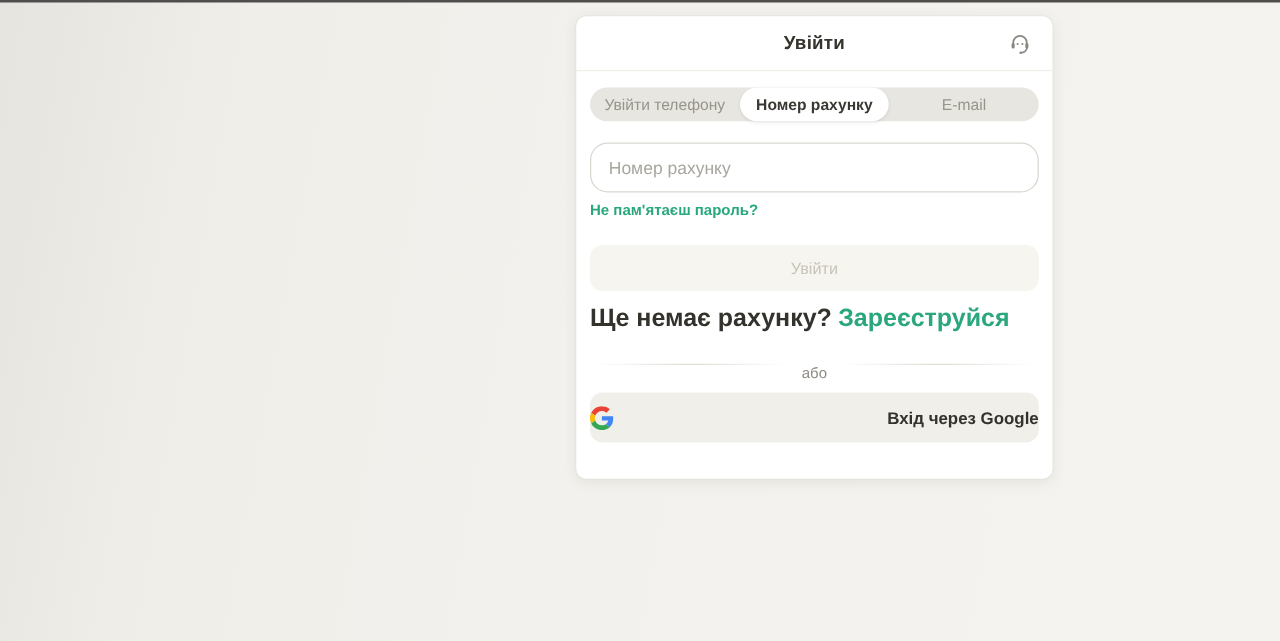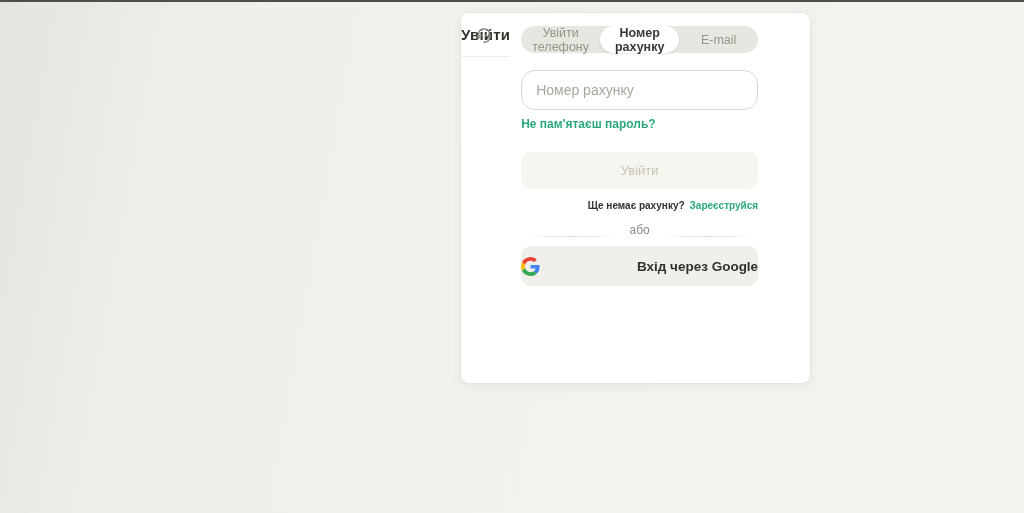--- a/index.html
+++ b/index.html
@@ -5,24 +5,24 @@
   * { margin:0; padding:0; box-sizing:border-box; }
   html,body { width:1024px; height:513px; }
   body {
     font-family:"Liberation Sans","DejaVu Sans",sans-serif;
     background:linear-gradient(100deg,#e5e4df 0%,#efeee9 18%,#f2f1ed 45%,#f4f3ef 100%);
     position:relative; overflow:hidden;
   }
   .top-edge { position:absolute; top:0; left:0; width:1024px; height:2px; background:#4e4e4c; }
 
   .card {
-    position:absolute; left:461px; top:13px; width:349px; height:370px;
+    position:absolute; left:461px; top:13px; width:381px; height:370px;
     background:#ffffff; border-radius:8px;
     box-shadow:0 2px 10px rgba(90,85,70,0.10), 0 0 0 1px rgba(0,0,0,0.02);
-    display:flex; flex-direction:row;
+    display:flex; flex-direction:column;
   }
   .card-header {
     height:44px; flex:0 0 44px; display:flex; align-items:center; justify-content:center;
     position:relative; border-bottom:1px solid #f0efe9;
   }
   .card-title { font-size:15px; font-weight:bold; color:#35342e; letter-spacing:.2px; }
   .support-btn {
     position:absolute; right:14px; top:10px; width:24px; height:24px;
     background:none; border:none; cursor:pointer; padding:0;
     display:flex; align-items:center; justify-content:center;
@@ -62,26 +62,26 @@
     text-decoration:none; cursor:pointer; align-self:flex-start;
   }
 
   .submit {
     margin-top:21px; height:37px; border:none; border-radius:10px;
     background:#f7f5ef; color:#c7c4b9; font-size:13px; font-family:inherit;
     cursor:default;
   }
 
   .register-row {
-    margin-top:11px; text-align:right; font-size:10px; font-weight:bold; color:#33322c;
+    margin-top:11px; text-align:left; font-size:20px; font-weight:bold; color:#33322c;
   }
   .register-link { color:#2aa87c; text-decoration:none; cursor:pointer; margin-left:5px; }
 
   .divider {
-    margin-top:12px; display:flex; align-items:flex-end; gap:12px; padding:0 4px;
+    margin-top:24px; display:flex; align-items:flex-start; gap:12px; padding:0 4px;
   }
   .divider .line { flex:1; height:1px; background:linear-gradient(to right,rgba(222,220,212,0),#dedcd4,rgba(222,220,212,0)); }
   .divider .or { font-size:12px; color:#8d8a82; }
 
   .google-btn {
     margin-top:9px; height:40px; border:none; border-radius:10px; background:#f1efe9;
     display:flex; align-items:center; justify-content:space-between; gap:9px;
     font-size:13.5px; font-weight:bold; color:#33322c; font-family:inherit; cursor:pointer;
   }
 </style>

